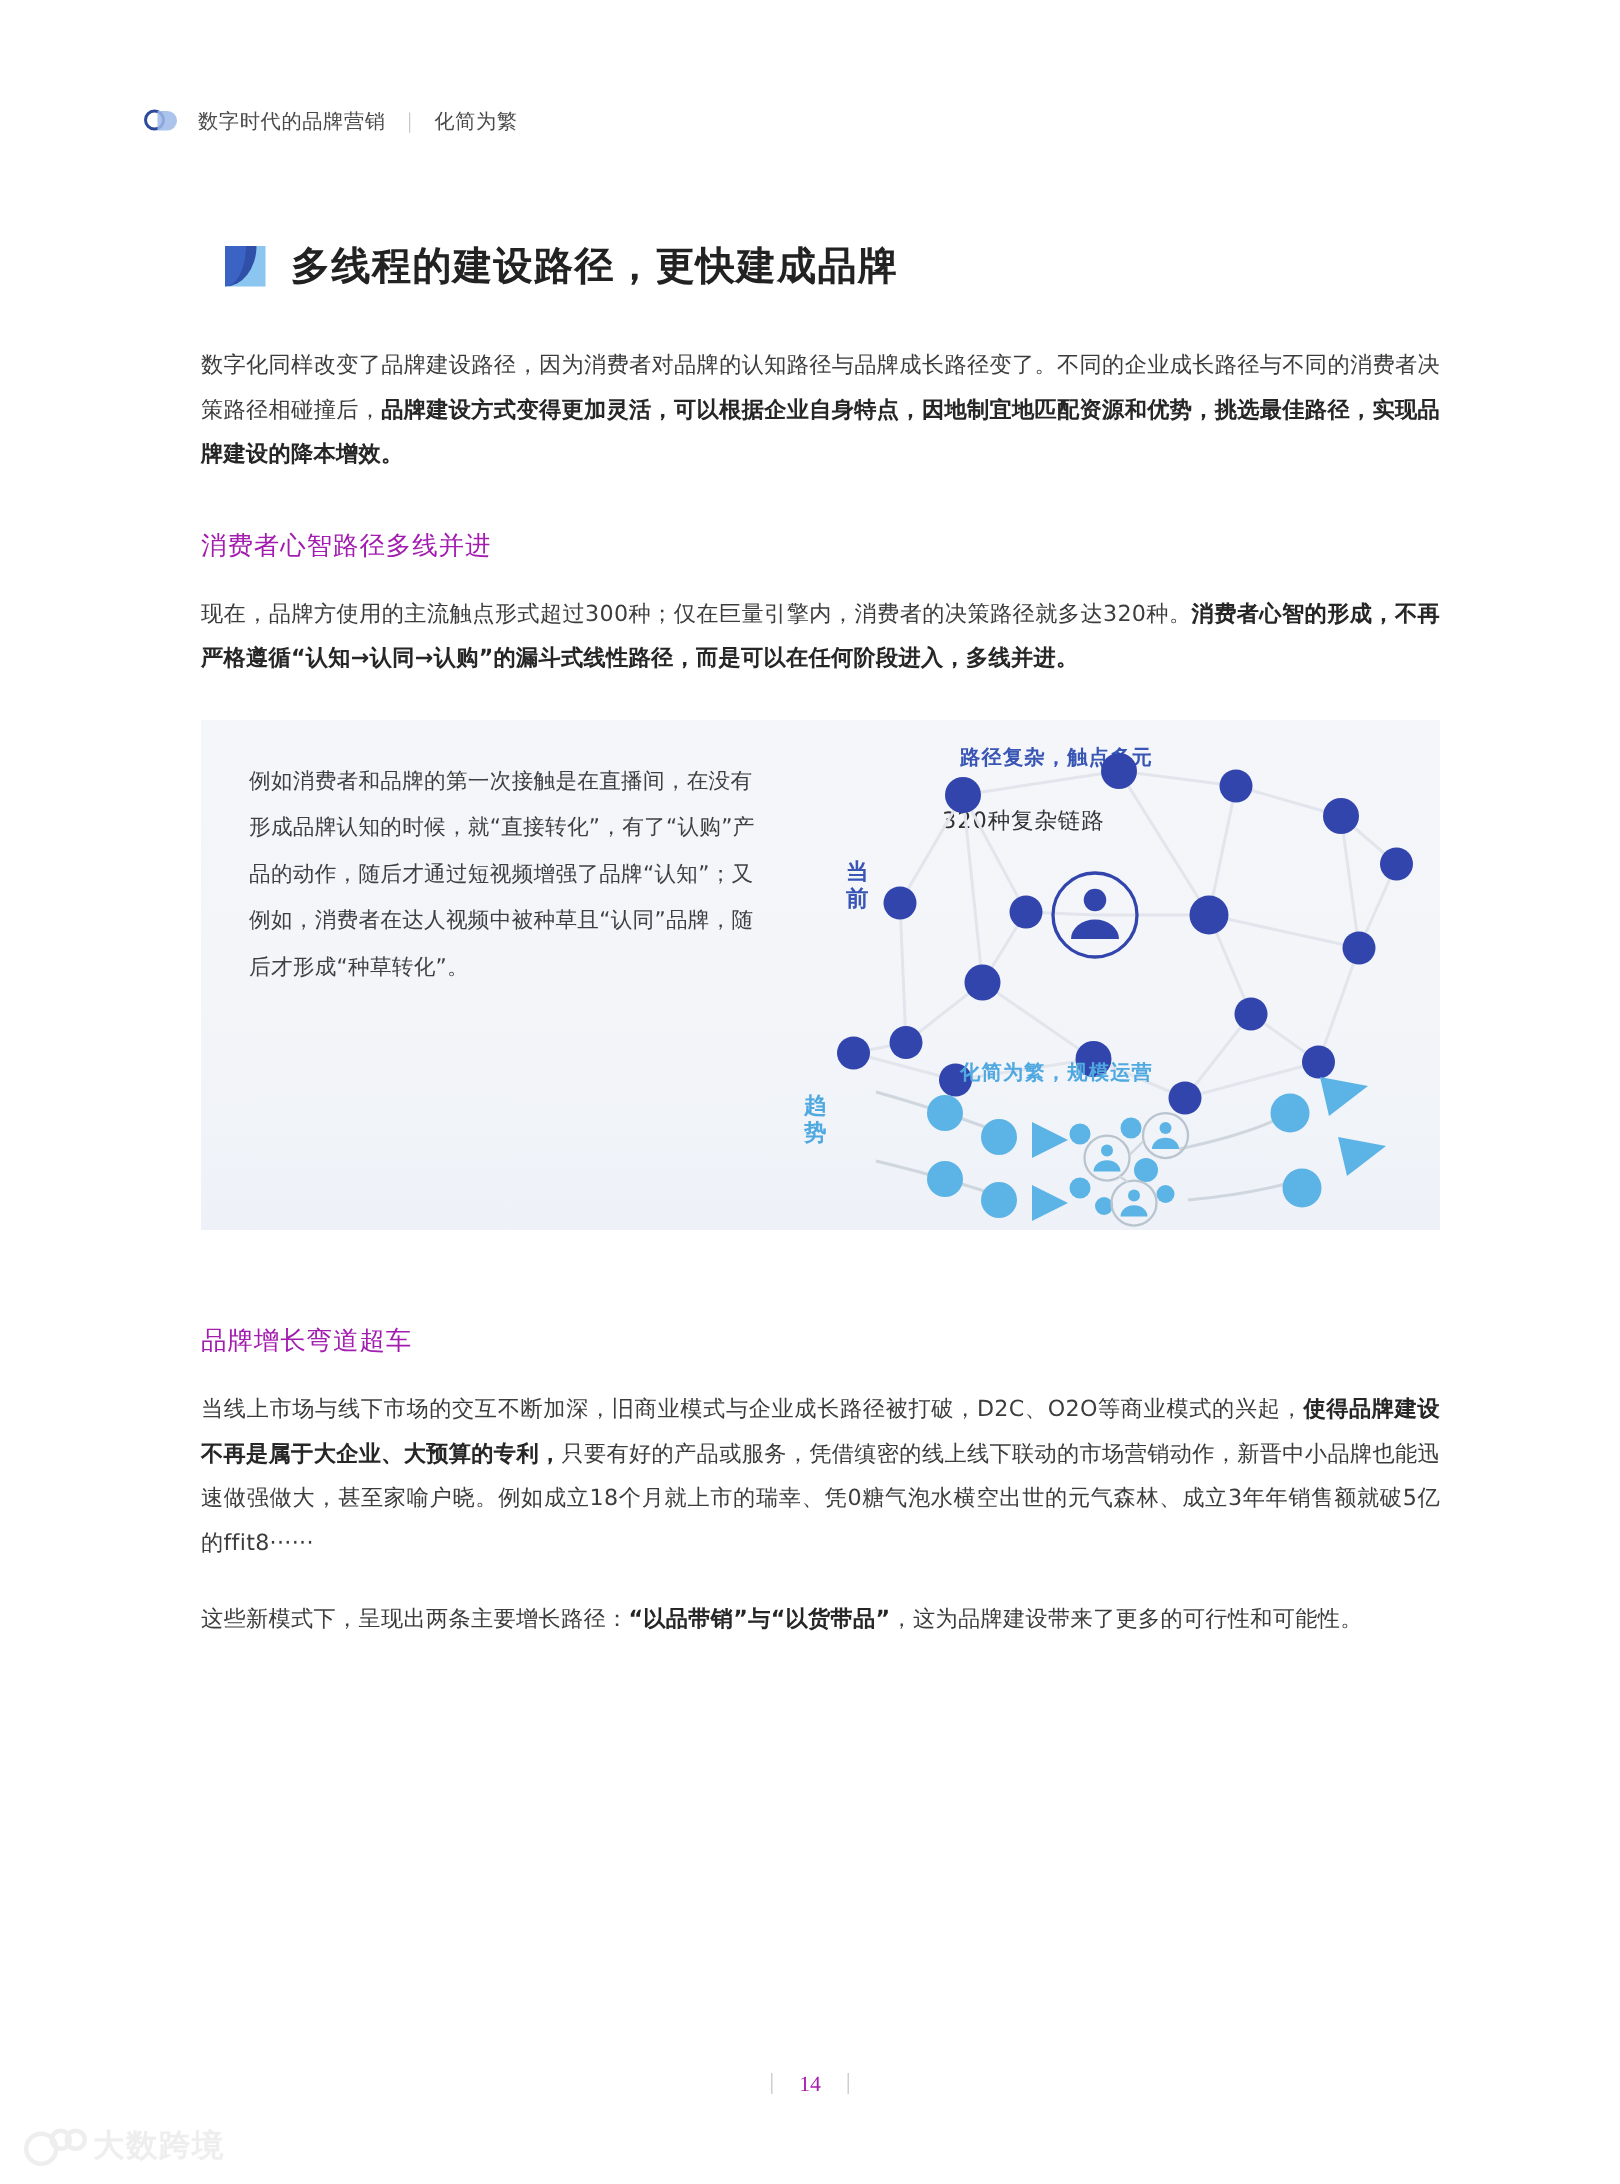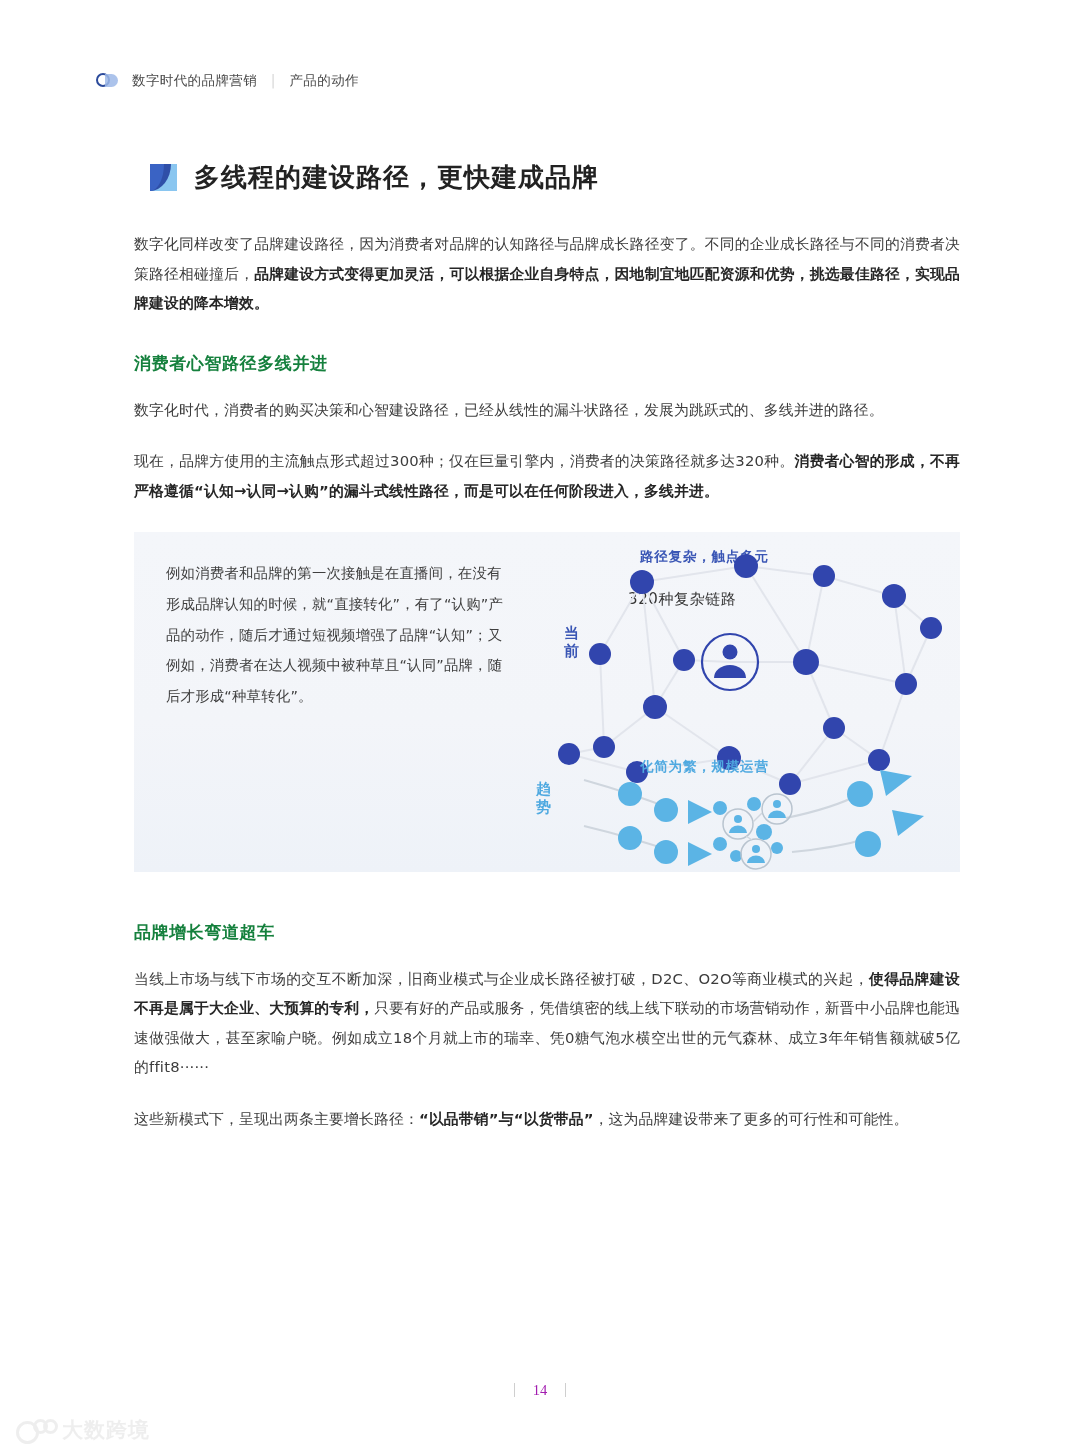--- a/index.html
+++ b/index.html
@@ -114,25 +114,25 @@
     color: #3c3c3c;
     text-align: justify;
     letter-spacing: .2px;
   }
   p.body-text b { font-weight: bold; color: #262626; }
 
   
   h2.sub-heading {
     margin: 34px 0 20px 0;
     font-size: 17px;
-    font-weight: bold;
-    color: #15803d;
+    font-weight: normal;
+    color: #a21caf;
     letter-spacing: .6px;
   }
-  h2.sub-heading.second { margin-top: 49px; }
+  h2.sub-heading.second { margin-top: 62px; }
 
   
   .infographic {
     position: relative;
     width: 826px;
     height: 340px;
     background: linear-gradient(180deg,#f4f6fa 0%, #f3f5f9 55%, #eef2f8 100%);
     margin: 26px 0 10px 0;
     overflow: hidden;
   }
@@ -238,40 +238,39 @@
 <body>
 
 <div class="page-header">
   <span class="header-logo">
     <span class="ring"></span>
       <span class="blob"></span>
   </span>
   <span class="header-text">
     <span>数字时代的品牌营销</span>
     <span class="header-sep">|</span>
-    <span>产品的动作</span>
+    <span>化简为繁</span>
   </span>
 </div>
 
 <div class="content">
 
   <div class="section-title">
     <span class="title-mark">
       <span class="wave"></span>
         <span class="wave2"></span>
     </span>
     <h1>多线程的建设路径，更快建成品牌</h1>
   </div>
 
   <p class="body-text"><span>数字化同样改变了品牌建设路径，因为消费者对品牌的认知路径与品牌成长路径变了。不同的企业成长路径与不同的消费者决策路径相碰撞后，</span><b>品牌建设方式变得更加灵活，可以根据企业自身特点，因地制宜地匹配资源和优势，挑选最佳路径，实现品牌建设的降本增效。</b></p>
 
   <h2 class="sub-heading">消费者心智路径多线并进</h2>
 
 
-  <p class="body-text">数字化时代，消费者的购买决策和心智建设路径，已经从线性的漏斗状路径，发展为跳跃式的、多线并进的路径。</p>
 
   <p class="body-text"><span>现在，品牌方使用的主流触点形式超过300种；仅在巨量引擎内，消费者的决策路径就多达320种。</span><b>消费者心智的形成，不再严格遵循“认知→认同→认购”的漏斗式线性路径，而是可以在任何阶段进入，多线并进。</b></p>
 
   <div class="infographic">
 
     <div class="info-left">例如消费者和品牌的第一次接触是在直播间，在没有形成品牌认知的时候，就“直接转化”，有了“认购”产品的动作，随后才通过短视频增强了品牌“认知”；又例如，消费者在达人视频中被种草且“认同”品牌，随后才形成“种草转化”。</div>
 
     <div class="info-right">
 
       <div class="info-caption caption-current">路径复杂，触点多元</div>

